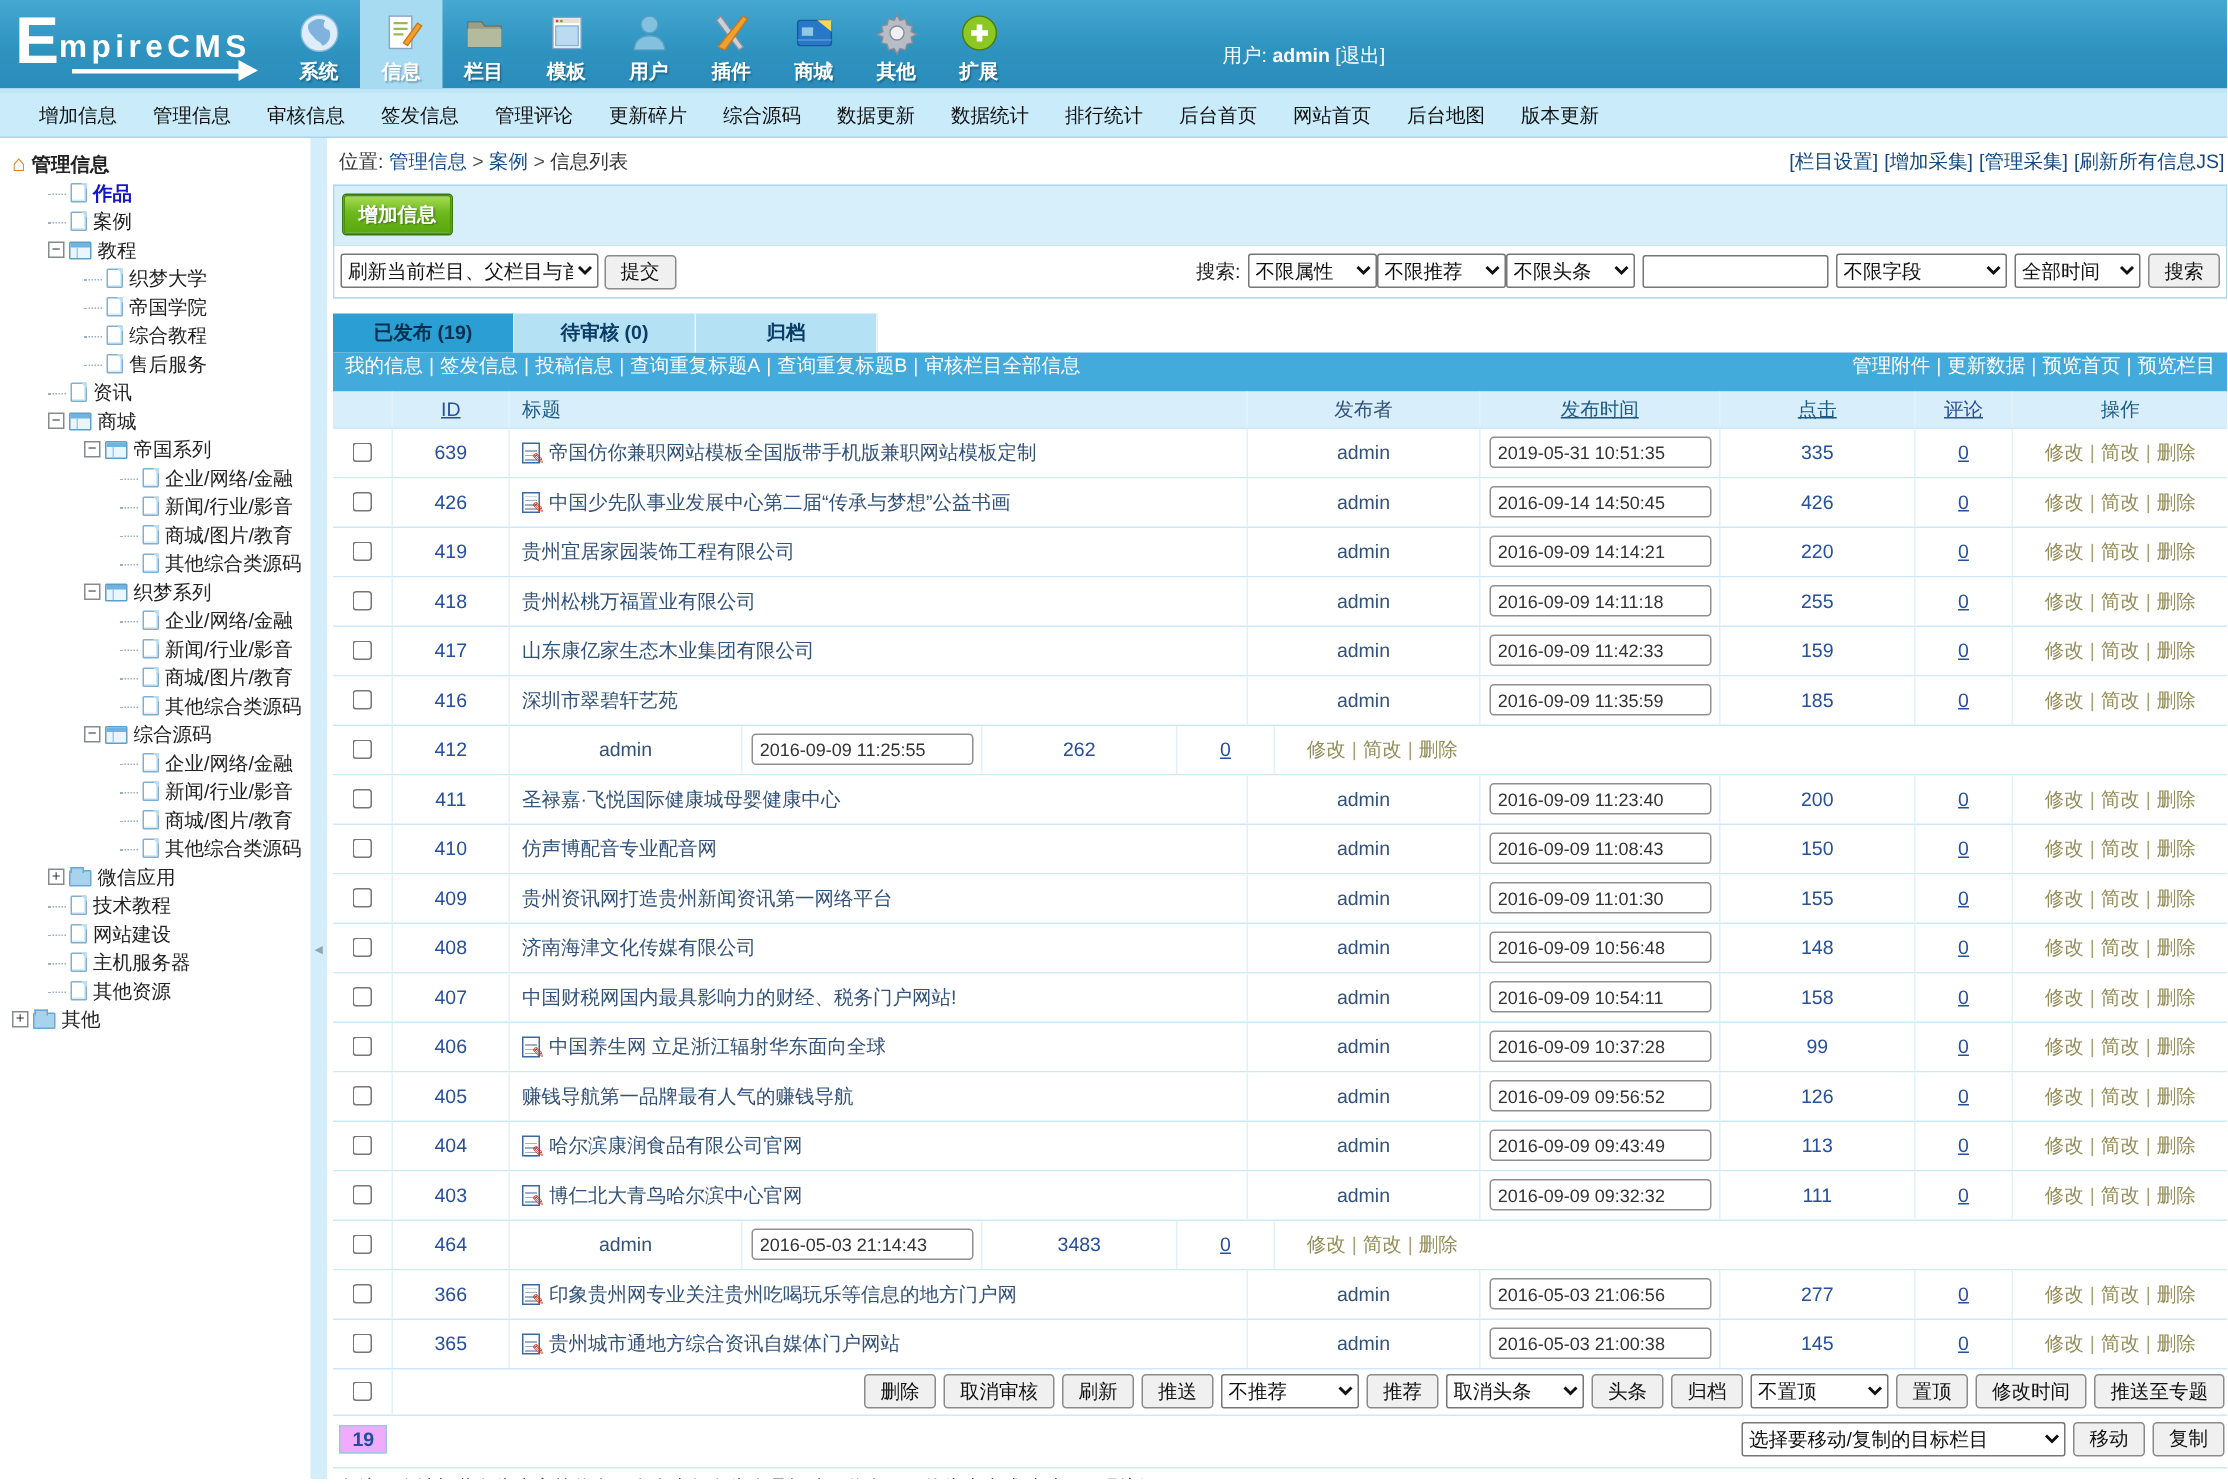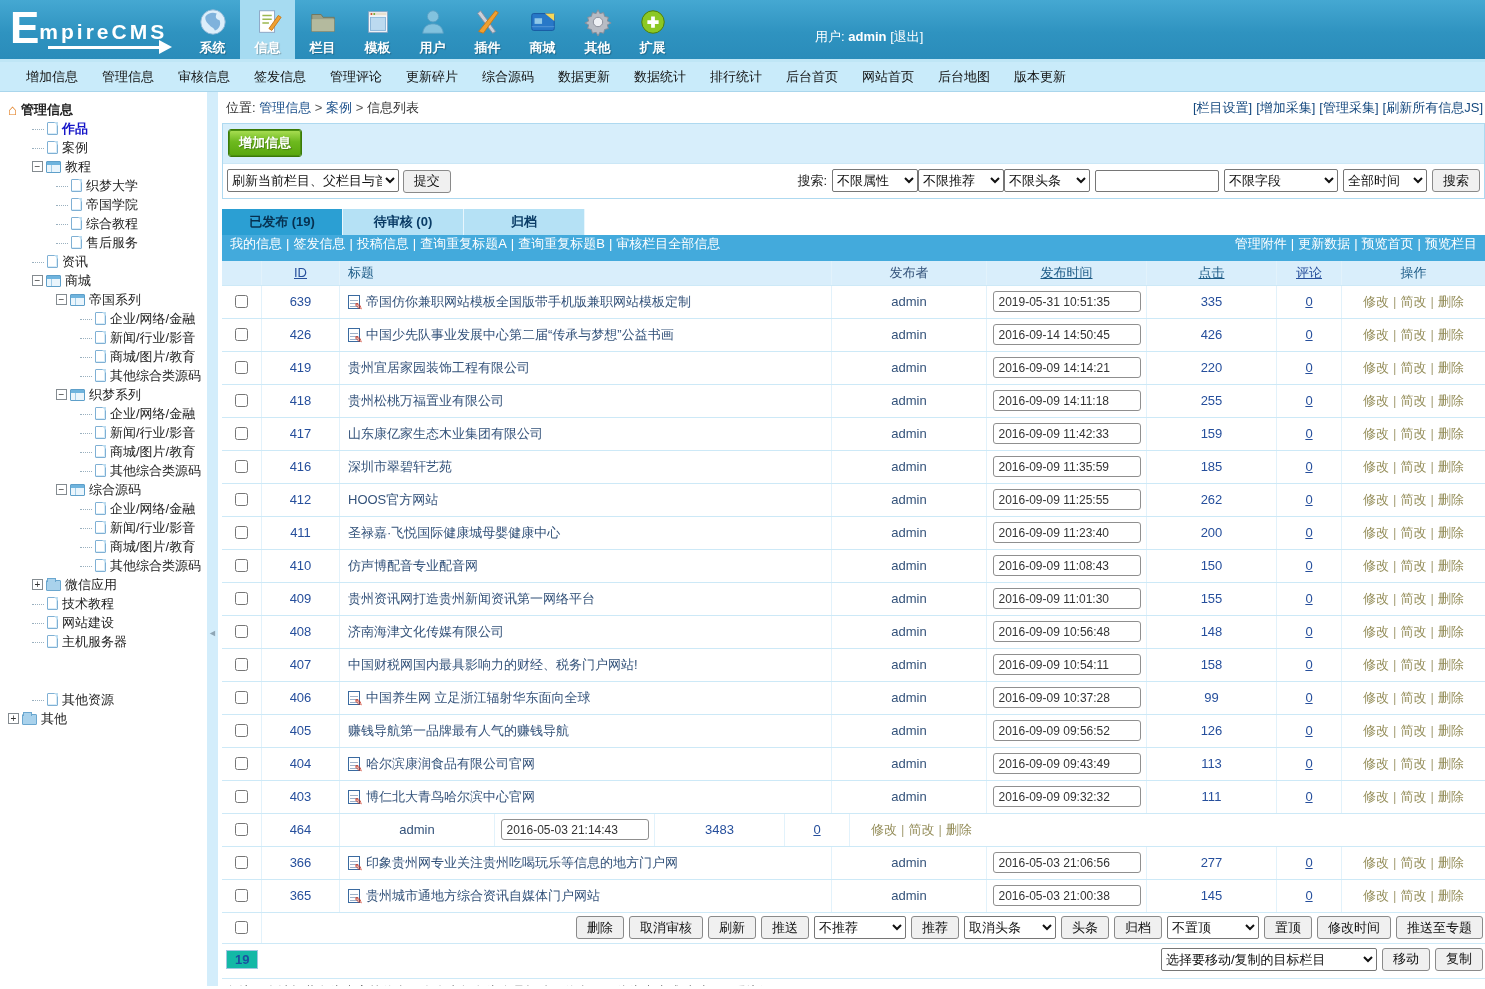--- a/index.html
+++ b/index.html
@@ -113,21 +113,21 @@
   .docicon:after { content:"✎"; position:absolute; right:-4px; bottom:-4px; color:#c42814; font-size:10px; line-height:10px; }
 
   
   .actionrow { display:flex; align-items:center; height:31px; border-bottom:1px solid #cde9f7; }
   .actionrow .c-check { height:100%; display:flex; align-items:center; justify-content:center; border-right:1px solid #e2f2fb; }
   .actionbtns { flex:1; display:flex; align-items:center; justify-content:flex-end; gap:5px; padding-right:2px; }
   .act-select { width:92px; }
 
   
   .pagerrow { display:flex; align-items:center; justify-content:space-between; margin-top:3px; padding:0 2px 0 4px; height:25px; }
-  .pagenum { border:1px solid #9fc6e0; background:#14b8a6; color:#1b4fa0; font-weight:bold; padding:1px 8px; }
+  .pagenum { border:1px solid #9fc6e0; background:#f0abfc; color:#1b4fa0; font-weight:bold; padding:1px 8px; }
   .movectrls { display:flex; align-items:center; gap:5px; }
   .move-select { width:216px; }
 
   .noterow { margin-top:6px; border-top:1px solid #cde9f7; padding:4px 0 0 4px; color:#555; font-size:13px; }
 </style>
 </head>
 <body>
 
 <div id="app">
 
@@ -390,21 +390,21 @@
           <div class="tree-item" style="padding-left: 26px;">
     <span class="toggle dots"></span>
     <span class="ticon ti-page"></span>
     <span class="tlabel">网站建设</span>
   </div>
           <div class="tree-item" style="padding-left: 26px;">
     <span class="toggle dots"></span>
     <span class="ticon ti-page"></span>
     <span class="tlabel">主机服务器</span>
   </div>
-          <div class="tree-item" style="padding-left: 26px; margin-top: 39px;">
+          <div class="tree-item" style="padding-left: 26px;">
     <span class="toggle dots"></span>
     <span class="ticon ti-page"></span>
     <span class="tlabel">其他资源</span>
   </div>
           <div class="tree-item" style="padding-left: 2px;">
     <span class="toggle">+</span>
     <span class="ticon ti-folder"></span>
     <span class="tlabel">其他</span>
   </div>
         </div>
@@ -664,24 +664,20 @@
       <a>删除</a>
     </div>
   </div>
             <div class="trow">
     <div class="cell c-check">
                 <input type="checkbox" style="">
               </div>
     <div class="cell c-id">
                 <a>412</a>
               </div>
-    <div class="cell c-title">
-
-      <a class="title-link">HOOS官方网站</a>
-    </div>
     <div class="cell c-author">
                 <span>admin</span>
               </div>
     <div class="cell c-time">
                 <input type="text" class="time-input" value="2016-09-09 11:25:55" style="">
               </div>
     <div class="cell c-clicks">
                 <span>262</span>
               </div>
     <div class="cell c-comments">

